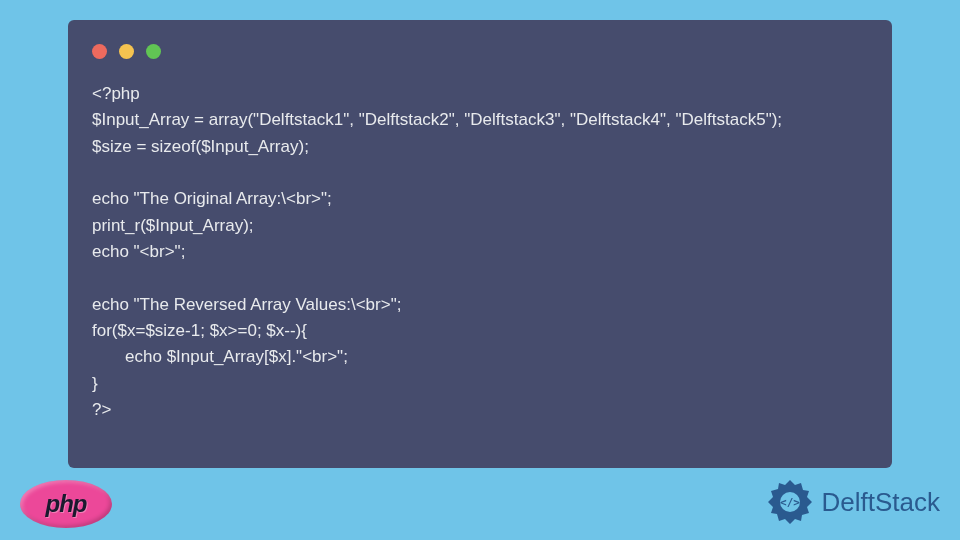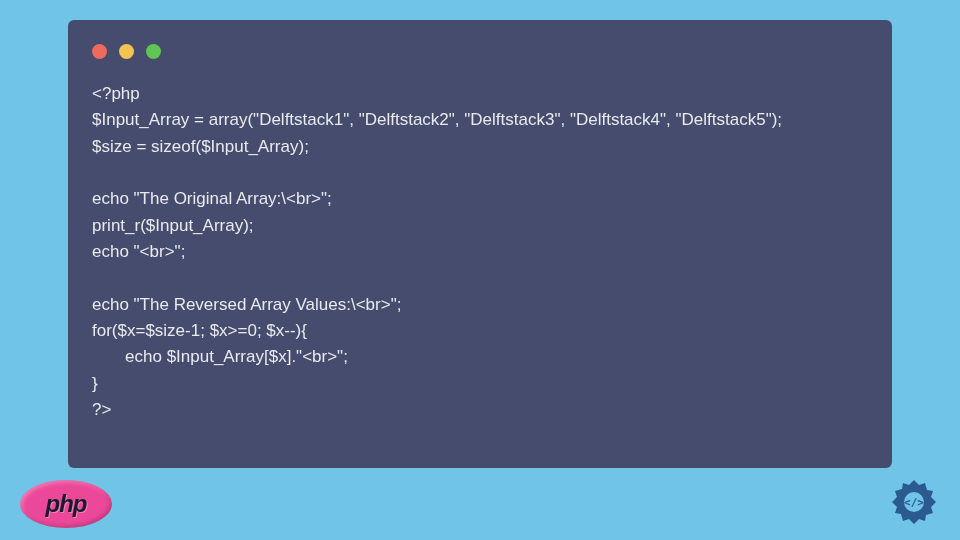--- a/index.html
+++ b/index.html
@@ -119,13 +119,14 @@
 <div class="delftstack-logo">
   <div class="delftstack-icon">
     <svg width="52" height="52" viewBox="0 0 52 52">
       <g transform="translate(26,26)">
         <polygon points="0,-22 5,-17 11,-19 13,-12 19,-11 17,-5 22,0 17,5 19,11 12,13 11,19 5,17 0,22 -5,17 -11,19 -13,12 -19,11 -17,5 -22,0 -17,-5 -19,-11 -12,-13 -11,-19 -5,-17" fill="#2a5a8f"></polygon>
         <circle r="10" fill="#6fc4e8"></circle>
         <text x="0" y="4" text-anchor="middle" font-size="11" font-weight="bold" fill="#2a5a8f" font-family="monospace">&lt;/&gt;</text>
       </g>
     </svg>
   </div>
+  <span class="delftstack-text">DelftStack</span>
 </div>
 
 </body></html>

